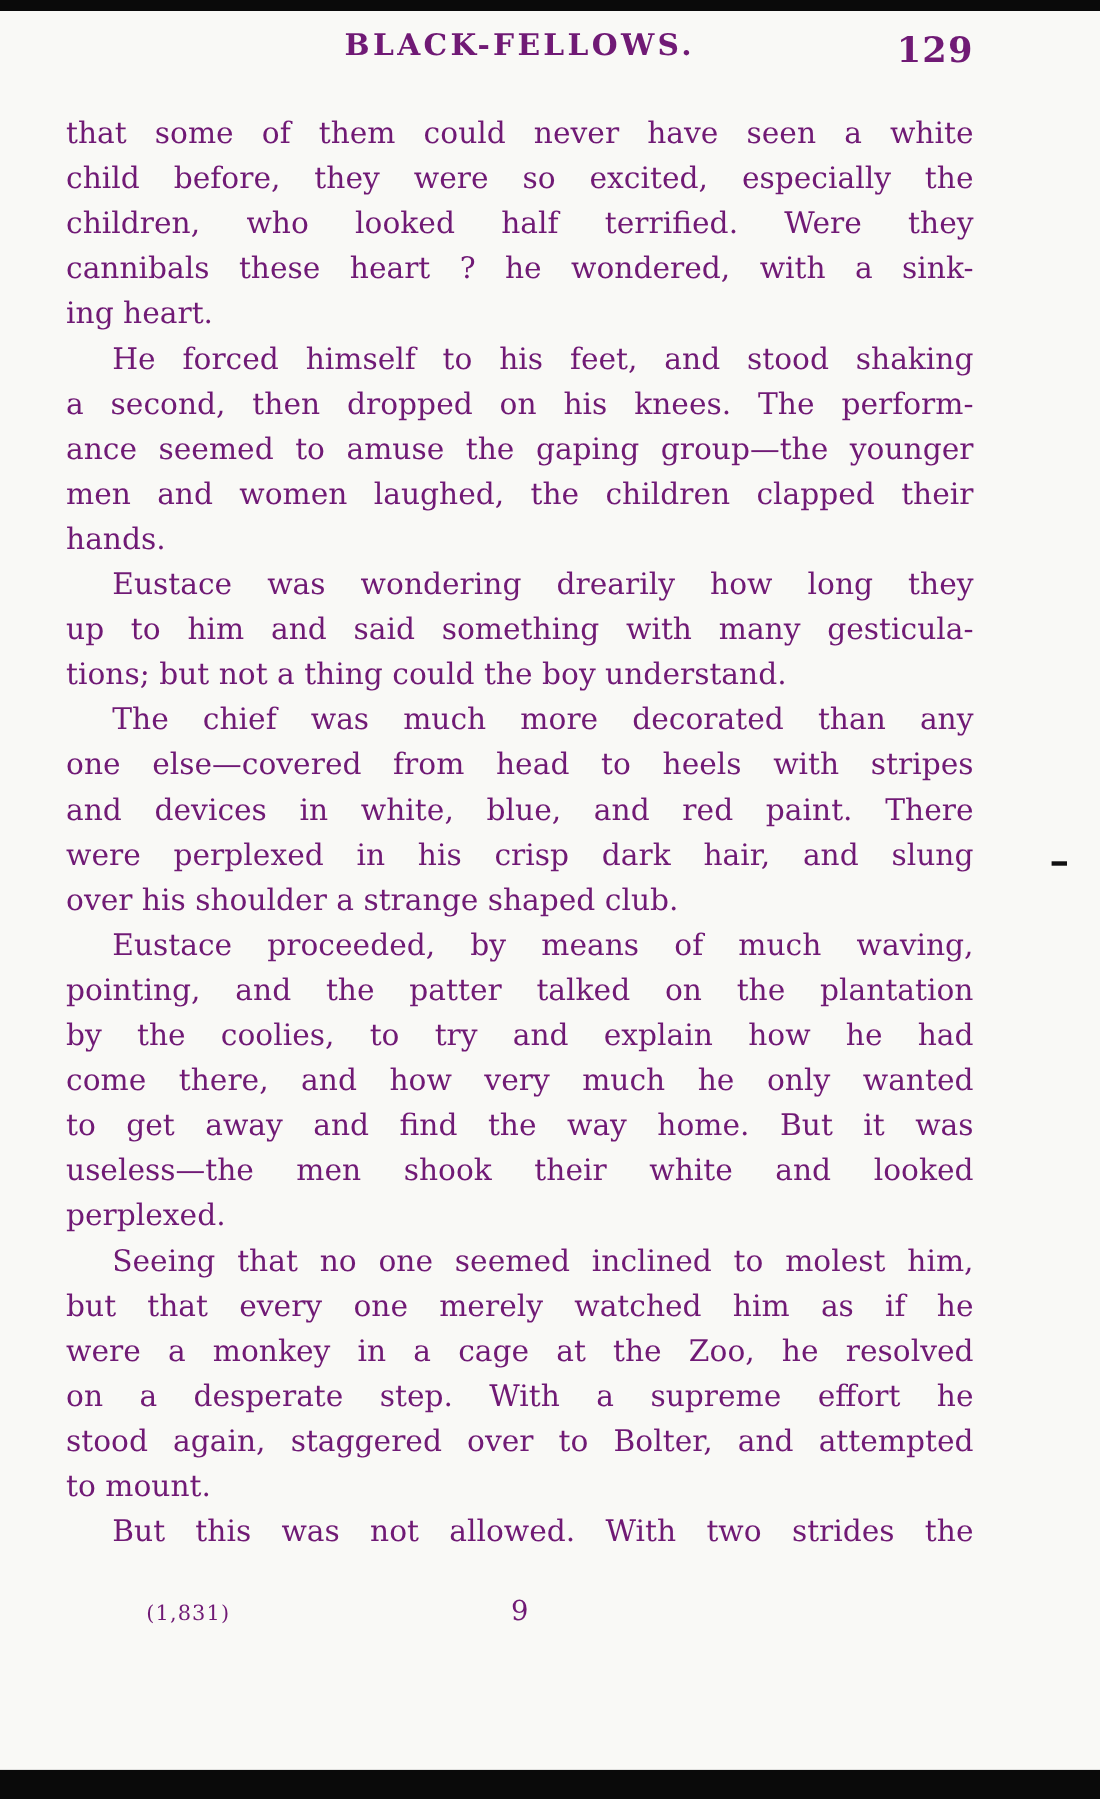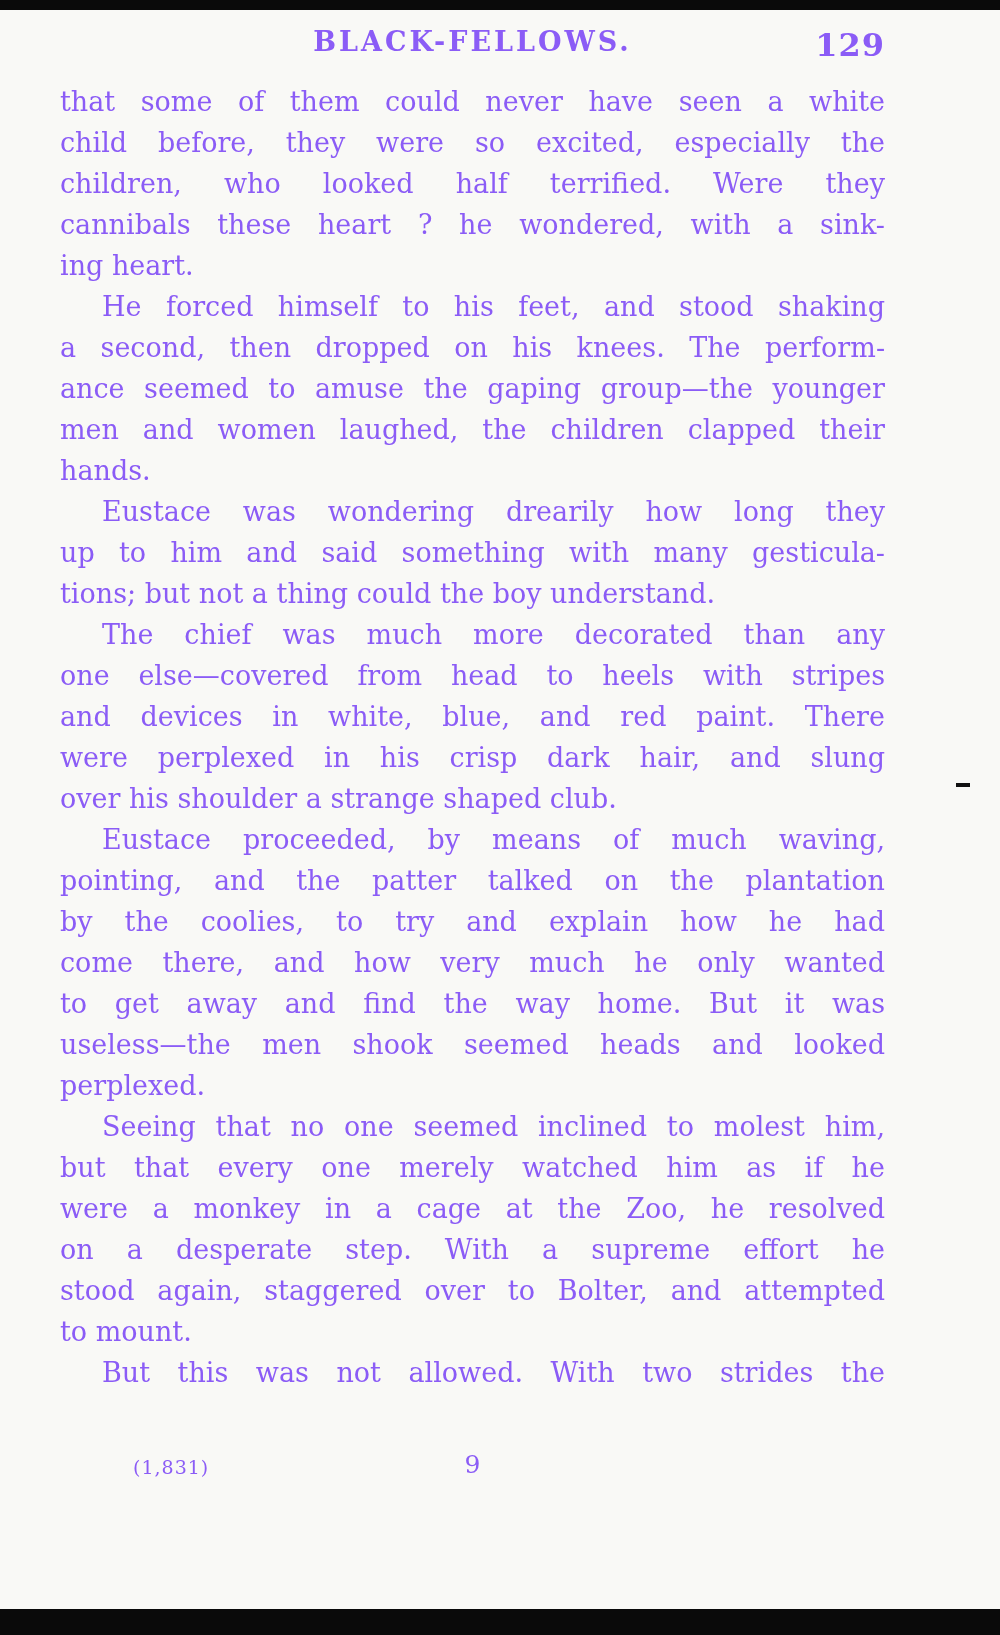--- a/index.html
+++ b/index.html
@@ -8,21 +8,21 @@
     background: #d8d8d4;
   }
   .page {
     position: relative;
     width: 1000px;
     height: 1635px;
     margin: 0 auto;
     background: #f9f9f6;
     overflow: hidden;
     font-family: "DejaVu Serif", "Liberation Serif", serif;
-    color: #8b5cf6;
+    color: #701a75;
   }
   .scan-bar {
     position: absolute;
     left: 0;
     width: 100%;
     background: #0a0a0a;
   }
   .scan-bar.top { top: 0; height: 10px; }
   .scan-bar.bottom { bottom: 0; height: 26px; }
   .scan-artifact {
@@ -52,21 +52,21 @@
   .head-number {
     position: absolute;
     right: 0;
     top: 0;
     font-weight: bold;
     font-size: 32px;
     letter-spacing: 1px;
   }
   .text-block {
     position: absolute;
-    top: 81px;
+    top: 101px;
     left: 60px;
     width: 825px;
     font-size: 27px;
     line-height: 41px;
   }
   .paragraph { margin: 0; }
   .paragraph.indent .line:first-child { text-indent: 42px; }
   .line {
     text-align: justify;
     text-align-last: justify;
@@ -137,21 +137,21 @@
         <div class="line">and devices in white, blue, and red paint. There</div>
         <div class="line">were perplexed in his crisp dark hair, and slung</div>
         <div class="line line-end">over his shoulder a strange shaped club.</div>
       </div>
       <div class="paragraph indent">
         <div class="line">Eustace proceeded, by means of much waving,</div>
         <div class="line">pointing, and the patter talked on the plantation</div>
         <div class="line">by the coolies, to try and explain how he had</div>
         <div class="line">come there, and how very much he only wanted</div>
         <div class="line">to get away and find the way home. But it was</div>
-        <div class="line">useless—the men shook seemed heads and looked</div>
+        <div class="line">useless—the men shook their white and looked</div>
         <div class="line line-end">perplexed.</div>
       </div>
       <div class="paragraph indent">
         <div class="line">Seeing that no one seemed inclined to molest him,</div>
         <div class="line">but that every one merely watched him as if he</div>
         <div class="line">were a monkey in a cage at the Zoo, he resolved</div>
         <div class="line">on a desperate step. With a supreme effort he</div>
         <div class="line">stood again, staggered over to Bolter, and attempted</div>
         <div class="line line-end">to mount.</div>
       </div>

